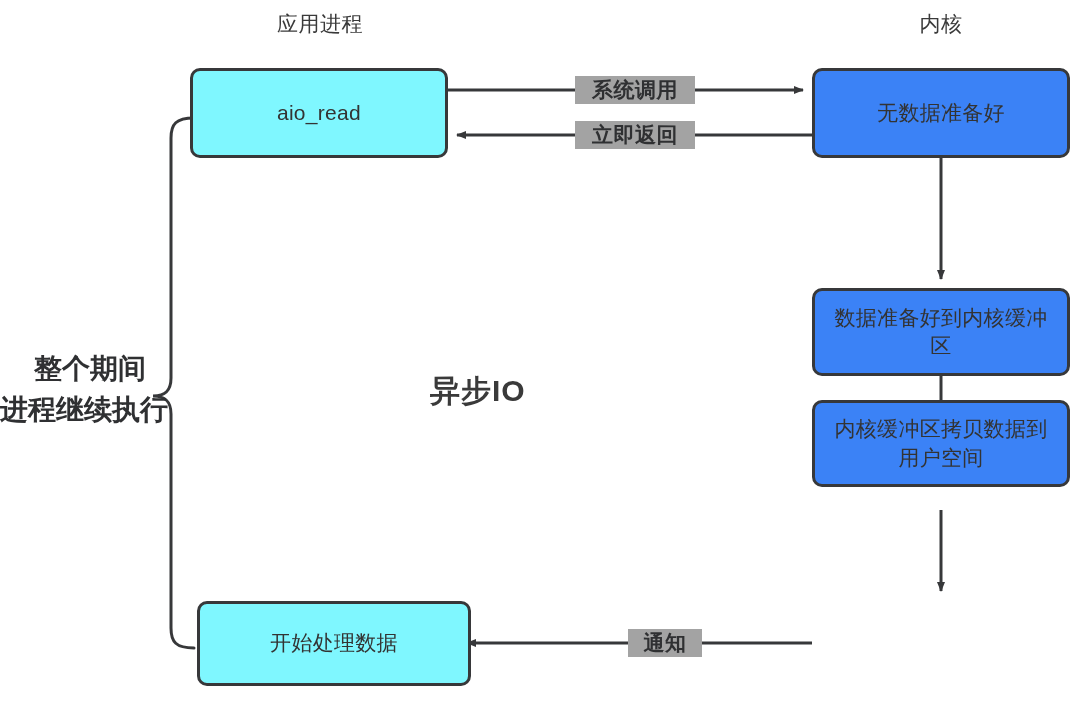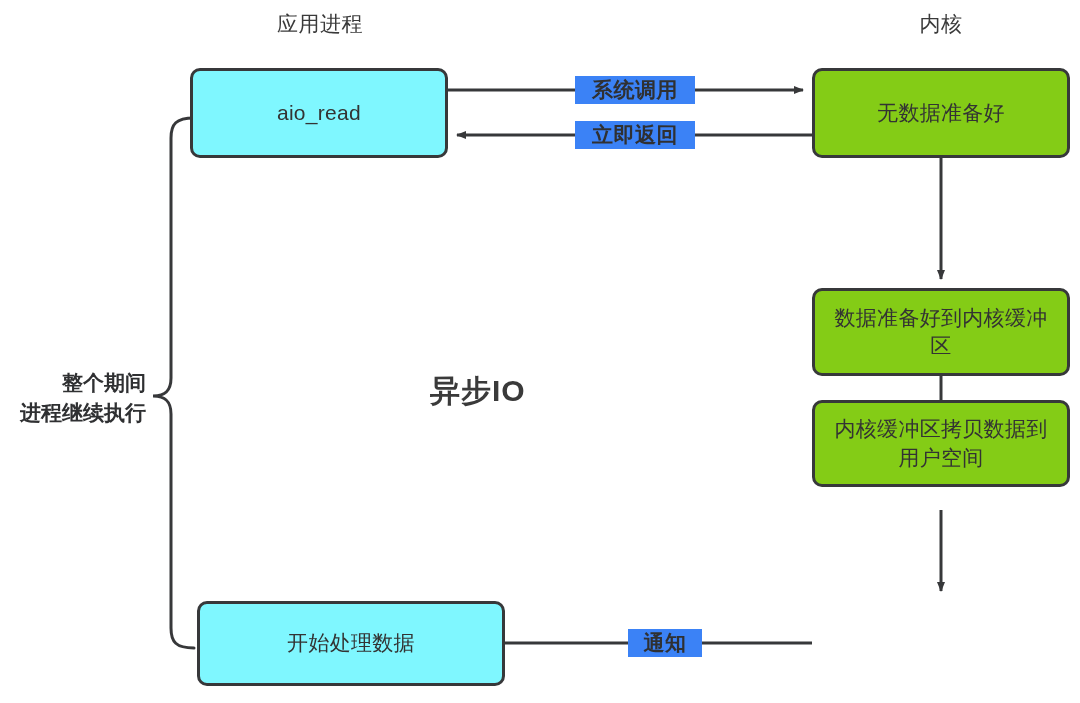--- a/index.html
+++ b/index.html
@@ -34,58 +34,57 @@
     align-items: center;
     justify-content: center;
     text-align: center;
     font-size: 21px;
     line-height: 1.35;
     color: #333333;
     letter-spacing: 0.3px;
     padding: 4px 10px;
   }
   .node.process { background: #7ff7ff; justify-content: center; }
-  .node.kernel  { background: #84cc16; }
+  .node.kernel  { background: #3b82f6; }
 
   .col-header {
     position: absolute;
     font-size: 21px;
     color: #3a3a3a;
     text-align: center;
     white-space: nowrap;
     letter-spacing: 0.5px;
   }
   .edge-label {
     position: absolute;
     font-size: 21px;
     font-weight: bold;
     color: #2f3032;
-    background: #3b82f6;
+    background: #a3a3a3;
     padding: 0 5px;
     white-space: nowrap;
     text-align: center;
     letter-spacing: 0.5px;
   }
   .center-title {
     position: absolute;
     font-size: 30px;
     font-weight: bold;
     color: #3a3a3a;
     white-space: nowrap;
     letter-spacing: 1px;
   }
   .brace-note {
     position: absolute;
-    font-size: 21px;
+    font-size: 28px;
     font-weight: bold;
     color: #2f3032;
     text-align: right;
     line-height: 1.45;
     white-space: nowrap;
-    margin-top: 19px;
   }
 </style>
 </head>
 <body>
 
 <div id="canvas">
 
   <svg class="svg-layer" viewBox="0 0 1080 703" xmlns="http://www.w3.org/2000/svg">
     <defs>
       <marker id="arrow" markerWidth="10" markerHeight="8" refX="9" refY="4" orient="auto" markerUnits="userSpaceOnUse">
@@ -115,21 +114,21 @@
   </svg>
 
   <div class="col-header" style="left:190px; top:10px; width:260px;">应用进程</div>
 
   <div class="col-header" style="left:812px; top:10px; width:258px;">内核</div>
 
   <div class="node process" style="left:190px; top:68px; width:258px; height:90px;">
     <span>aio_read</span>
   </div>
 
-  <div class="node process" style="left:197px; top:601px; width:308px; height:85px;">
+  <div class="node process" style="left:197px; top:601px; width:274px; height:85px;">
     <span>开始处理数据</span>
   </div>
 
   <div class="node kernel" style="left:812px; top:68px; width:258px; height:90px;">
     <span>无数据准备好</span>
   </div>
 
   <div class="node kernel" style="left:812px; top:288px; width:258px; height:88px;">
     <span>数据准备好到内核缓冲区</span>
   </div>

